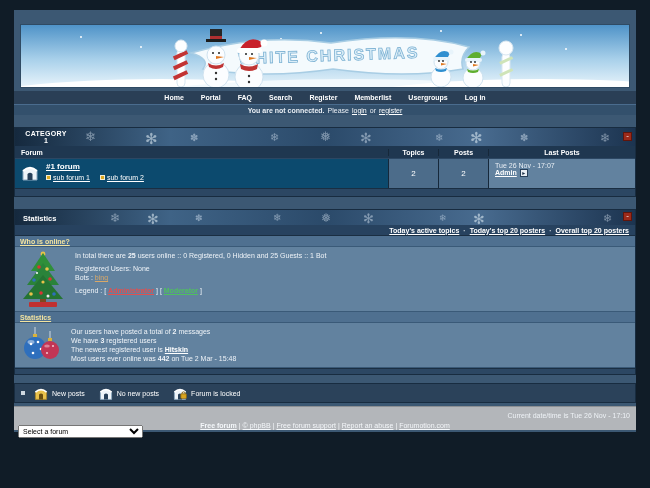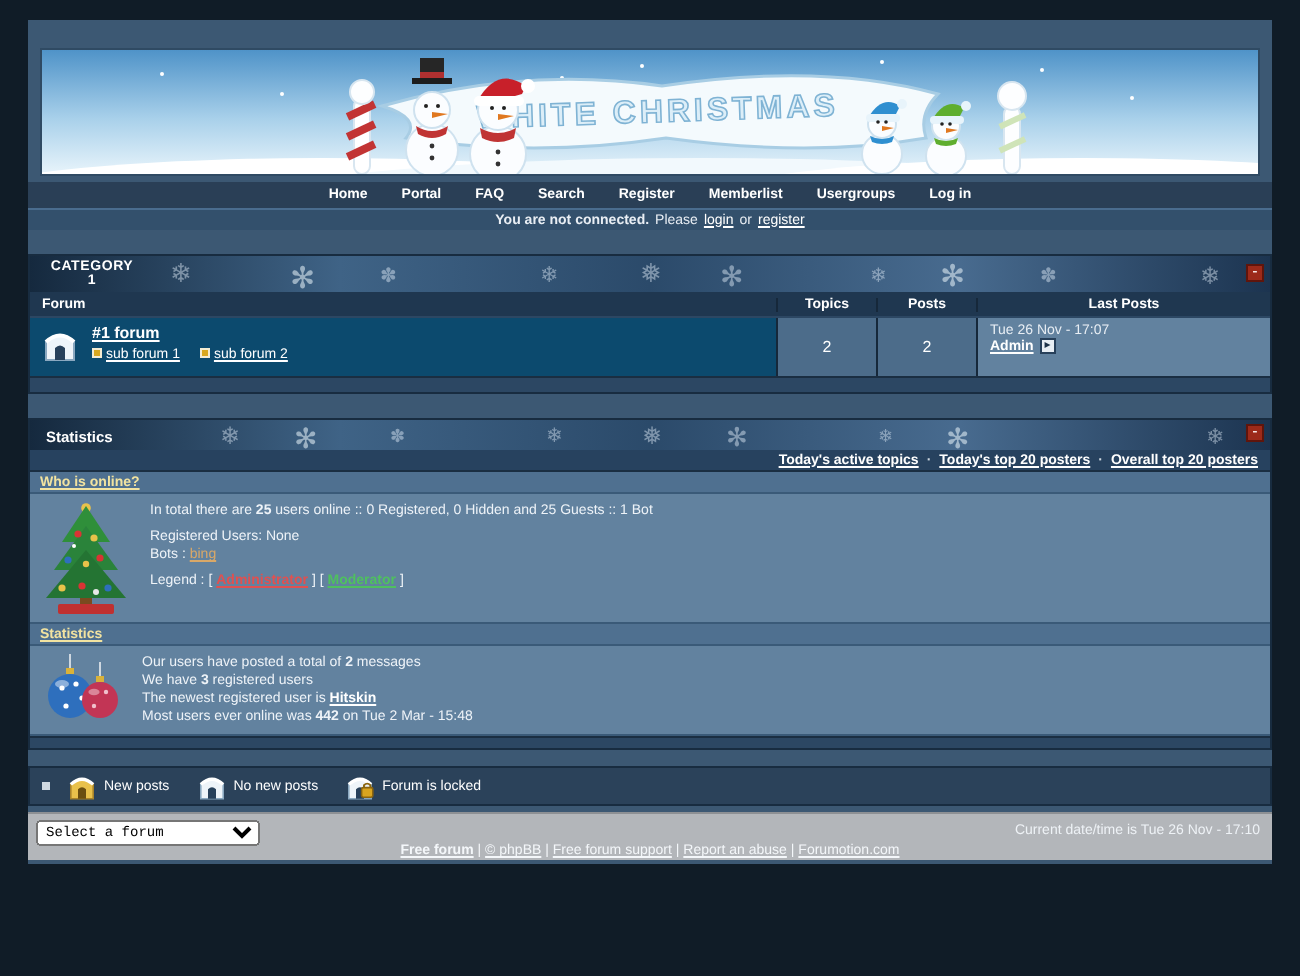--- a/index.html
+++ b/index.html
@@ -55,21 +55,21 @@
   .mod{color:#4fc05f;font-weight:bold;text-decoration:underline;cursor:pointer}
   .bots{color:#d9a868;text-decoration:underline;cursor:pointer}
 
   
   .legendbar{margin-top:8px;height:20px;background:#2b425a;border:1px solid #182c40;display:flex;align-items:center;gap:4px;padding-left:6px;font-size:7px;color:#fff}
   .lg{display:flex;align-items:center;gap:3px;margin-right:9px}
   .dotmark{width:4px;height:4px;background:#cfd8e0;margin-right:4px}
 
   
   .graybar{margin-top:3px;background:#b3b6ba;position:relative;height:24px;border-top:1px solid #8d9094}
-  .graybar select{position:absolute;left:4px;top:3px;width:112px;height:13px;font-size:7px;font-family:Liberation Mono, monospace}
+  .graybar select{position:absolute;left:4px;top:18px;width:125px;height:13px;font-size:7px;font-family:Liberation Sans, sans-serif}
   .datetime{position:absolute;right:6px;top:5px;font-size:7px;color:#eef2f6}
   .footlinks{position:absolute;left:0;right:0;bottom:1px;text-align:center;font-size:7px;color:#f4f7fa}
   .footlinks .lnk{color:#f4f7fa}
   .footlinks .first{font-weight:bold}
 </style>
 </head>
 <body>
 
 <div class="wrapper">
 

